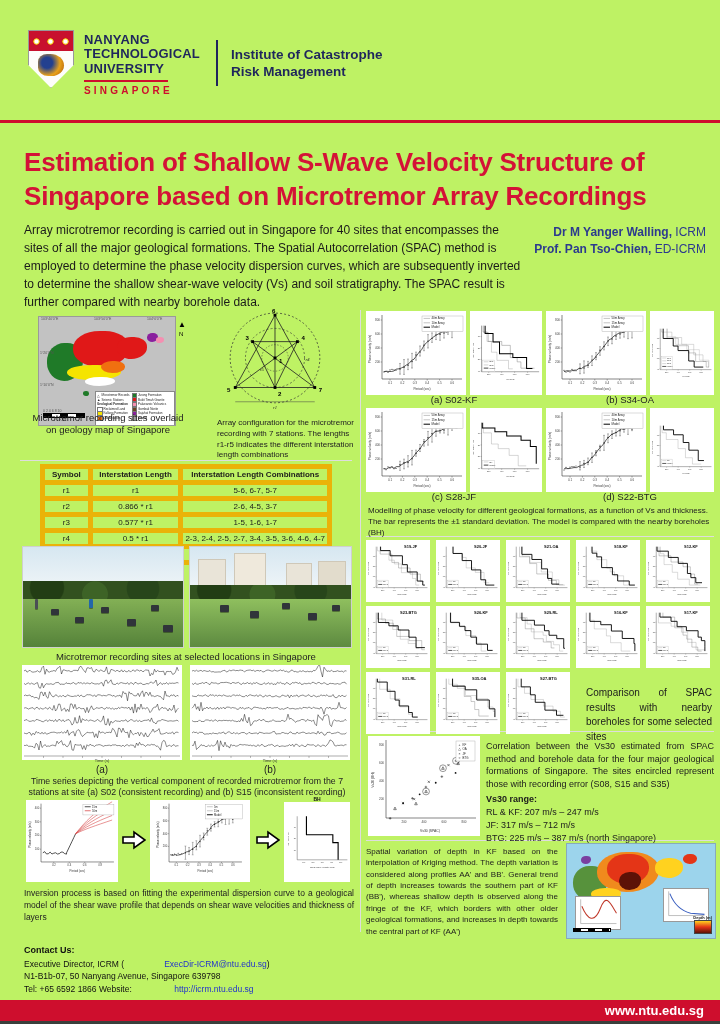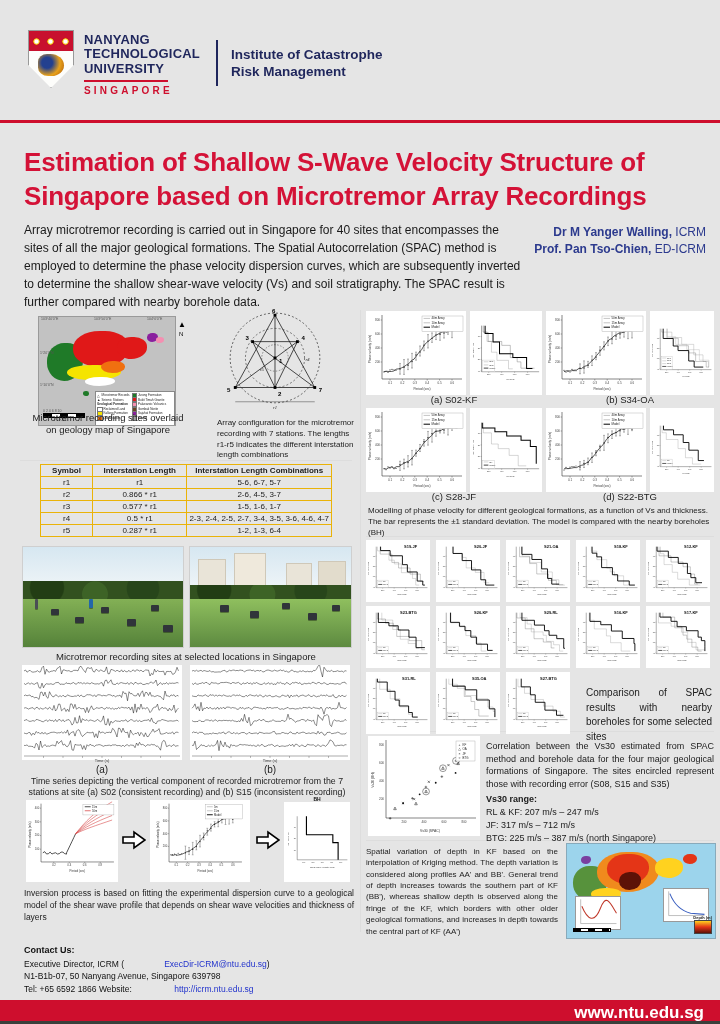--- a/index.html
+++ b/index.html
@@ -1,16 +1,16 @@
 <!DOCTYPE html>
 <html><head>
 <meta charset="utf-8">
 <style>
   html,body{margin:0;padding:0;background:#888;}
-  #poster{position:relative;width:720px;height:1024px;background:#e5e5e5;overflow:hidden;
+  #poster{position:relative;width:720px;height:1024px;background:#bef264;overflow:hidden;
           font-family:"Liberation Sans",sans-serif;color:#1c1c1c;margin:0 auto;text-decoration:underline;}
   .abs{position:absolute;}
   
   .uni-line{font-size:13px;font-weight:bold;color:#1f265c;line-height:1.1;letter-spacing:.2px;}
   .sg{font-size:10px;font-weight:bold;color:#ce0e2d;letter-spacing:3.2px;margin-top:3px;}
   .uni-rule{width:84px;height:2px;background:#ce0e2d;margin-top:4px;}
   .inst{font-size:13.5px;font-weight:bold;color:#1f265c;line-height:1.25;}
   .vdiv{width:1.5px;background:#1f265c;}
   .shield{width:46px;height:58px;clip-path:polygon(0 0,100% 0,100% 60%,50% 100%,0 60%);
           background:#fdfdfb;border:1px solid #999;box-sizing:border-box;}
@@ -31,42 +31,42 @@
   
   .geo{background:#c2c2c2;border:1px solid #9a9a9a;overflow:hidden;}
   .blob{position:absolute;border-radius:50% 45% 55% 50%;}
   .geo-legend{position:absolute;background:#fff;border:.5px solid #888;display:flex;font-size:3px;line-height:1.5;padding:1px;}
   .geo-col{display:flex;flex-direction:column;margin-right:2px;}
   .geo-row{display:flex;align-items:center;white-space:nowrap;height:4.6px;}
   .geo-sw{width:3.5px;height:3px;margin-right:1px;border:.25px solid #777;flex:0 0 auto;}
   .coord{font-size:3.5px;color:#555;}
   
   table.itab{border-collapse:collapse;font-size:8px;}
-  .itab th,.itab td{border:1px solid #eab308;text-align:center;padding:1px 2px;white-space:nowrap;}
+  .itab th,.itab td{border:5px solid #eab308;text-align:center;padding:1px 2px;white-space:nowrap;}
   .itab th{font-weight:bold;}
   
   .photo{overflow:hidden;border:1px solid #cfcfcf;}
   .sky{position:absolute;left:0;top:0;width:100%;height:40%;background:linear-gradient(#d6e7f1,#eef4f7);}
   .trees{position:absolute;left:0;top:34%;width:100%;height:22%;background:#32511f;
      border-radius:0 0 2px 2px;
      background-image:radial-gradient(circle at 15% 30%,#223d14 12%,transparent 13%),radial-gradient(circle at 45% 60%,#3d6326 14%,transparent 15%),radial-gradient(circle at 75% 35%,#27451a 13%,transparent 14%);}
   .grass{position:absolute;left:0;top:52%;width:100%;height:48%;background:linear-gradient(#83b055,#55823a);}
   .sensor{position:absolute;background:#30343a;border-radius:1px;box-shadow:0 1px 0 rgba(0,0,0,.35);}
   .bldg{position:absolute;background:#e9e4d8;border:1px solid #cfc8b8;}
   
   .panel{background:#fff;}
   .minicap{font-size:4px;color:#333;text-align:center;}
   .bh-title{font-size:5px;font-weight:bold;color:#111;text-align:center;}
   .site-tag{position:absolute;font-size:4px;font-weight:bold;color:#111;}
   
   .contact{font-size:8.5px;line-height:1.5;color:#111;}
   .contact b{font-size:9px;}
   a.lnk{color:#2233cc;text-decoration:none;margin-left:40px;}
   .redbar{left:0;width:720px;height:21px;background:#ce0e2d;}
-  .redbar span{position:absolute;right:16px;top:3px;color:#fff;font-size:17px;font-weight:bold;}
+  .redbar span{position:absolute;right:16px;top:3px;color:#fff;font-size:13px;font-weight:bold;}
   .bstrip{left:0;width:720px;height:3px;background:#3a3f3b;}
 </style>
 </head>
 <body>
 
 <div id="poster">
 
   <div class="abs" style="left:28px;top:30px;">
     <div class="shield">
         <div class="band">

